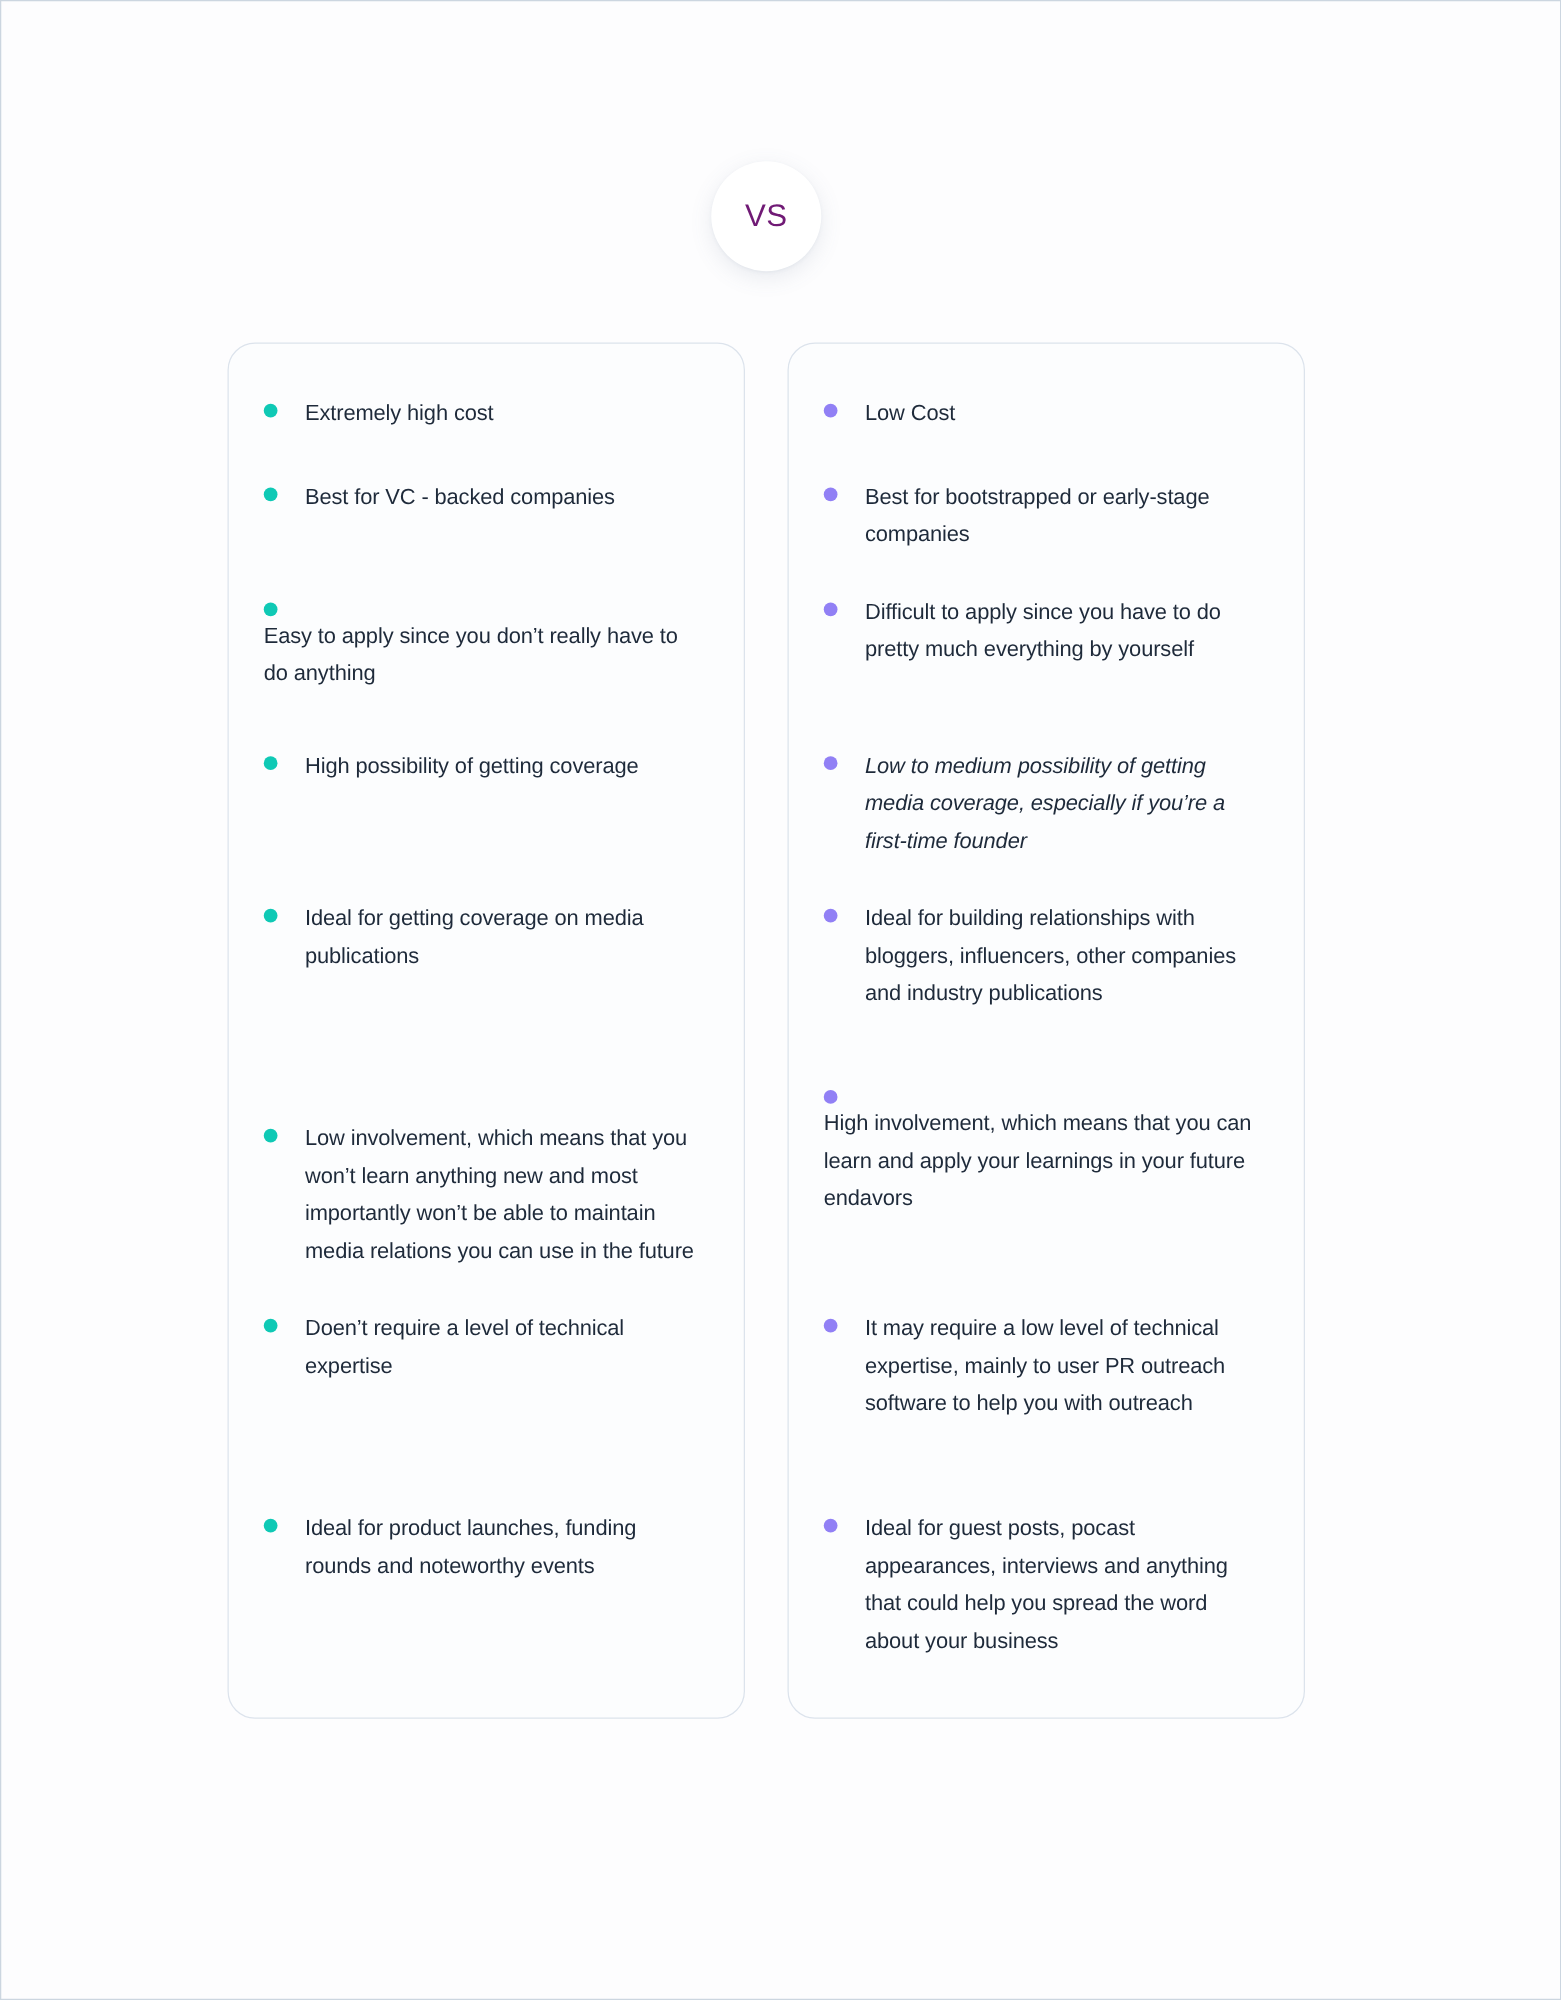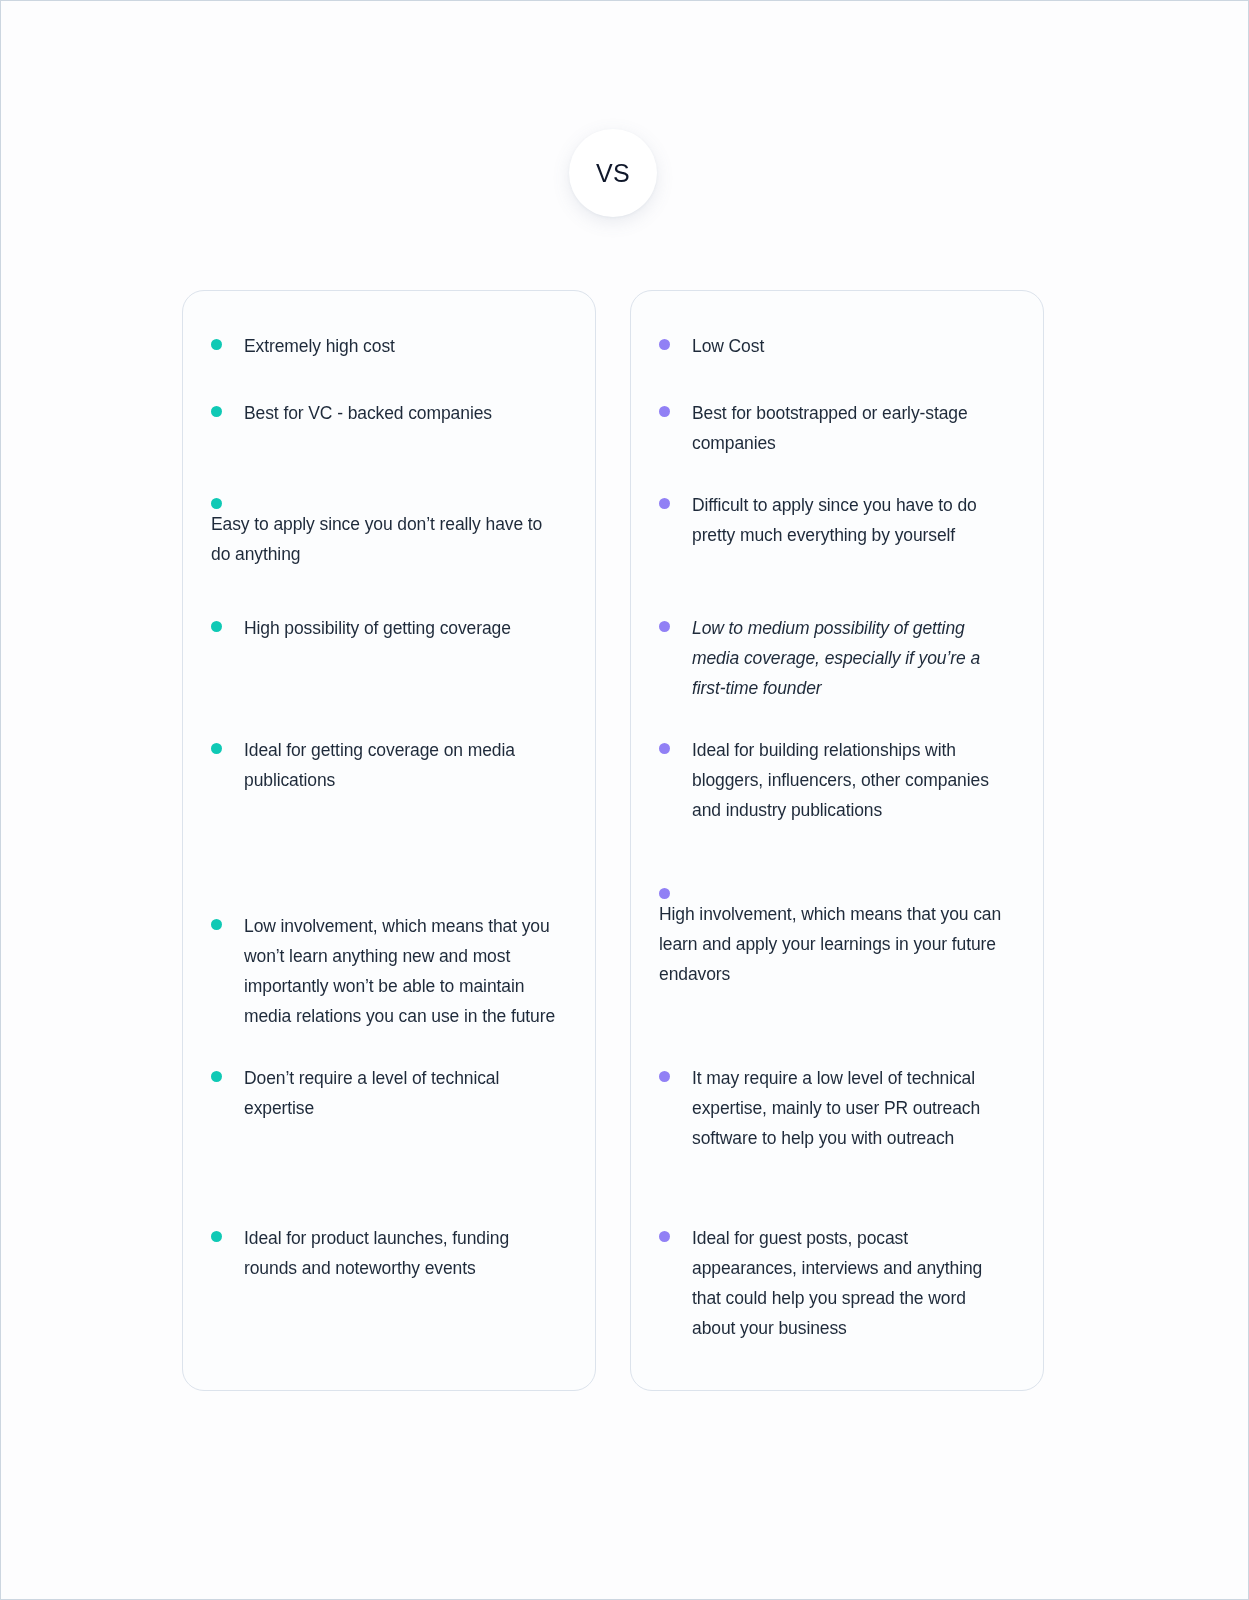--- a/index.html
+++ b/index.html
@@ -65,29 +65,29 @@
     background: #ffffff;
     box-shadow: 0 5px 18px rgba(90, 110, 140, 0.13),
                 0 1px 3px rgba(90, 110, 140, 0.07);
     display: flex;
     align-items: center;
     justify-content: center;
   }
   .vs-badge span {
     font-size: 25px;
     font-weight: 500;
-    color: #0f172a;
+    color: #701a75;
     letter-spacing: 0.3px;
   }
 
   
   .cards {
     position: absolute;
     left: 181px;
-    top: 289px;
+    top: 273px;
     width: 862px;
     display: flex;
     gap: 34px;
   }
   .card {
     box-sizing: border-box;
     width: 419px;
     min-height: 1101px;
     border: 1px solid #dce3ec;
     border-radius: 22px;

